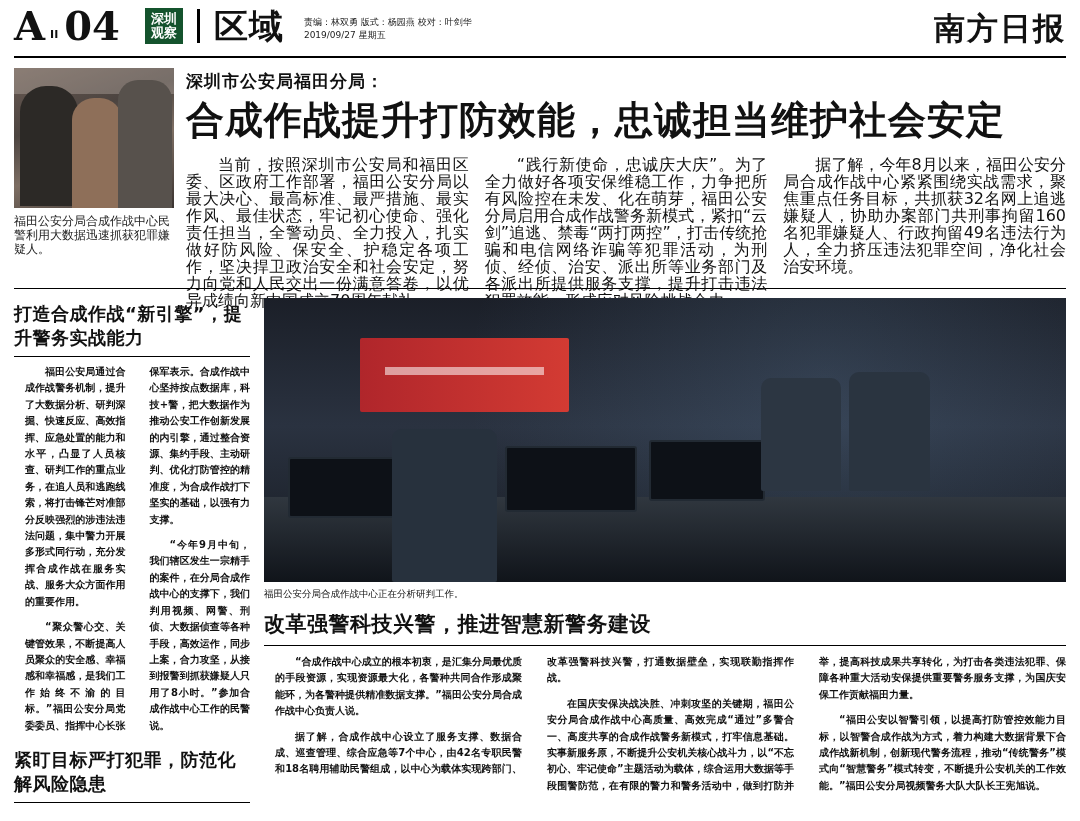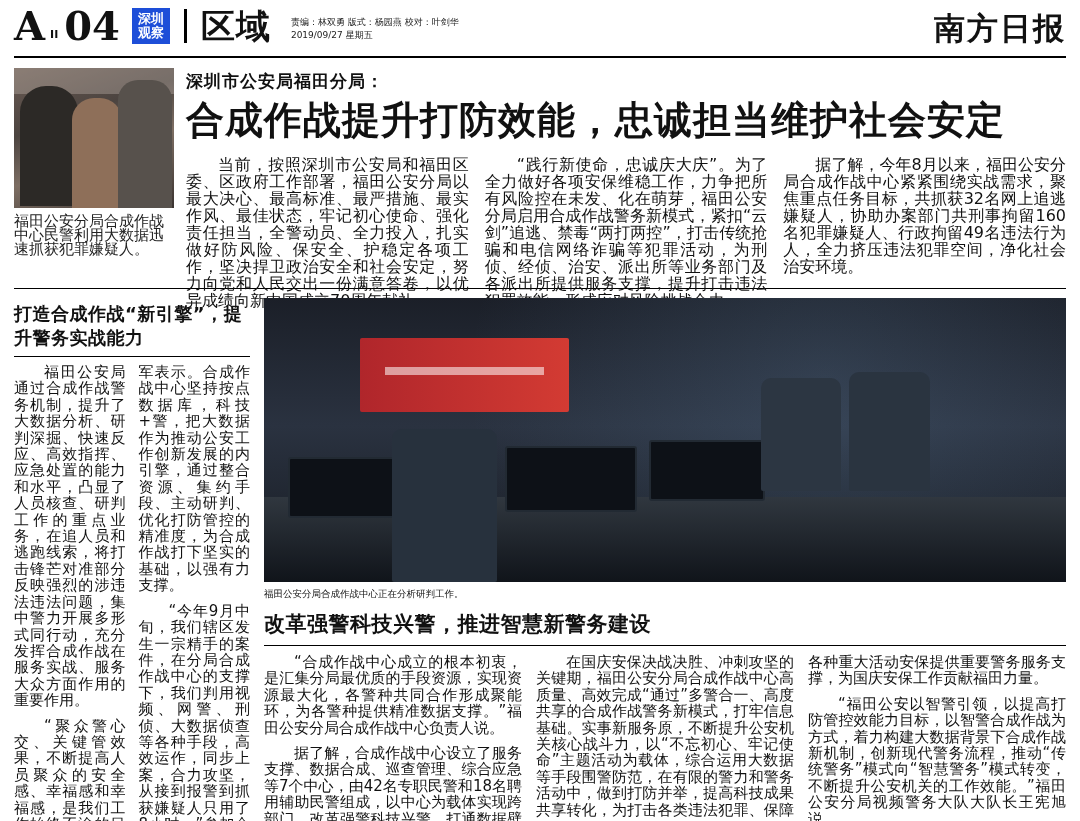--- a/index.html
+++ b/index.html
@@ -11,53 +11,53 @@
     overflow:hidden;
   }
   .page{position:relative;width:1080px;height:821px;box-sizing:border-box;padding:6px 14px 0 14px;}
 
   
   .masthead{display:flex;align-items:flex-start;border-bottom:2px solid #000;padding-bottom:4px;height:46px;}
   .mh-left{display:flex;align-items:center;gap:6px;}
   .mh-A{font-family:"DejaVu Serif","Liberation Serif",serif;font-size:40px;font-weight:700;line-height:1;letter-spacing:-1px;}
   .mh-sub{font-size:11px;font-weight:700;align-self:flex-end;padding-bottom:5px;}
   .mh-num{font-family:"DejaVu Serif","Liberation Serif",serif;font-size:40px;font-weight:700;line-height:1;}
-  .mh-badge{background:#1d4ed8;color:#fff;font-size:13px;line-height:14px;padding:4px 6px;margin-left:6px;text-align:center;font-weight:700;}
+  .mh-badge{background:#14532d;color:#fff;font-size:13px;line-height:14px;padding:4px 6px;margin-left:19px;text-align:center;font-weight:700;}
   .mh-bar{width:3px;height:34px;background:#000;margin:0 8px;}
   .mh-region{font-size:34px;font-weight:700;letter-spacing:1px;line-height:1;}
   .mh-meta{font-size:9px;line-height:13px;color:#222;margin-left:14px;padding-top:6px;}
   .mh-meta div{white-space:nowrap;}
   .mh-right{margin-left:auto;font-size:31px;font-weight:700;letter-spacing:2px;padding-top:2px;}
 
   
   .top{display:flex;gap:12px;margin-top:10px;height:212px;}
   .photo-col{width:160px;flex:0 0 160px;}
   .photo-main{width:160px;height:140px;background:linear-gradient(160deg,#6a5b53 0%,#4c4440 35%,#7d6e63 60%,#3a3330 100%);position:relative;overflow:hidden;}
   .photo-main .blob1{position:absolute;left:6px;top:18px;width:58px;height:120px;background:#2c2926;border-radius:26px 26px 0 0;}
   .photo-main .blob2{position:absolute;left:58px;top:30px;width:50px;height:110px;background:#8e6f59;border-radius:22px 22px 0 0;}
   .photo-main .blob3{position:absolute;left:104px;top:12px;width:54px;height:128px;background:#57514c;border-radius:20px 20px 0 0;}
   .photo-main .band{position:absolute;left:0;top:0;width:160px;height:26px;background:rgba(200,190,180,.35);}
-  .cap{font-size:15px;line-height:14px;color:#222;margin-top:6px;}
+  .cap{font-size:12px;line-height:14px;color:#222;margin-top:6px;}
   .headline-col{flex:1;}
   .kicker{font-size:17px;font-weight:700;letter-spacing:1px;margin:2px 0 6px 0;}
   .headline{font-size:38px;font-weight:700;letter-spacing:1px;line-height:1.12;white-space:nowrap;}
   .lead{display:flex;gap:16px;margin-top:14px;}
   .lead p{font-size:16px;line-height:17px;text-align:justify;margin:0;flex:1;text-indent:2em;}
   .byline{font-size:10px;line-height:17px;margin-top:8px;text-align:right;}
 
   hr.rule{border:0;border-top:1px solid #000;margin:8px 0 0 0;}
 
   
   .body-wrap{display:flex;gap:14px;margin-top:9px;}
   .col{width:236px;}
   .right-col{flex:1;}
 
   .sec-title{font-size:18px;font-weight:700;letter-spacing:.5px;margin:4px 0 7px 0;border-bottom:1px solid #000;padding-bottom:6px;}
   .sec-title2{font-size:18px;font-weight:700;letter-spacing:.5px;margin:10px 0 7px 0;border-bottom:1px solid #000;padding-bottom:6px;}
-  .txt{font-size:15px;line-height:16.4px;text-align:justify;margin:0 0 9px 0;text-indent:2em;}
+  .txt{font-size:10px;line-height:16.4px;text-align:justify;margin:0 0 9px 11px;text-indent:2em;font-weight:bold;}
 
   .twocol{column-count:2;column-gap:13px;}
 
   
   .big-photo{width:100%;height:284px;background:linear-gradient(180deg,#1b1f28 0%,#2a3240 45%,#161a21 100%);position:relative;overflow:hidden;}
   .bp-screen{position:absolute;left:12%;top:14%;width:26%;height:26%;background:linear-gradient(90deg,#b0262b,#d33b33);border-radius:2px;}
   .bp-screen:after{content:"";position:absolute;left:12%;top:40%;width:76%;height:10%;background:rgba(255,255,255,.55);}
   .bp-desk{position:absolute;left:0;bottom:0;width:100%;height:30%;background:linear-gradient(180deg,#30373f,#10141a);}
   .bp-mon{position:absolute;background:#0d1117;border:2px solid #222a33;border-radius:3px;}
   .bp-m1{left:30%;top:52%;width:16%;height:22%;}

